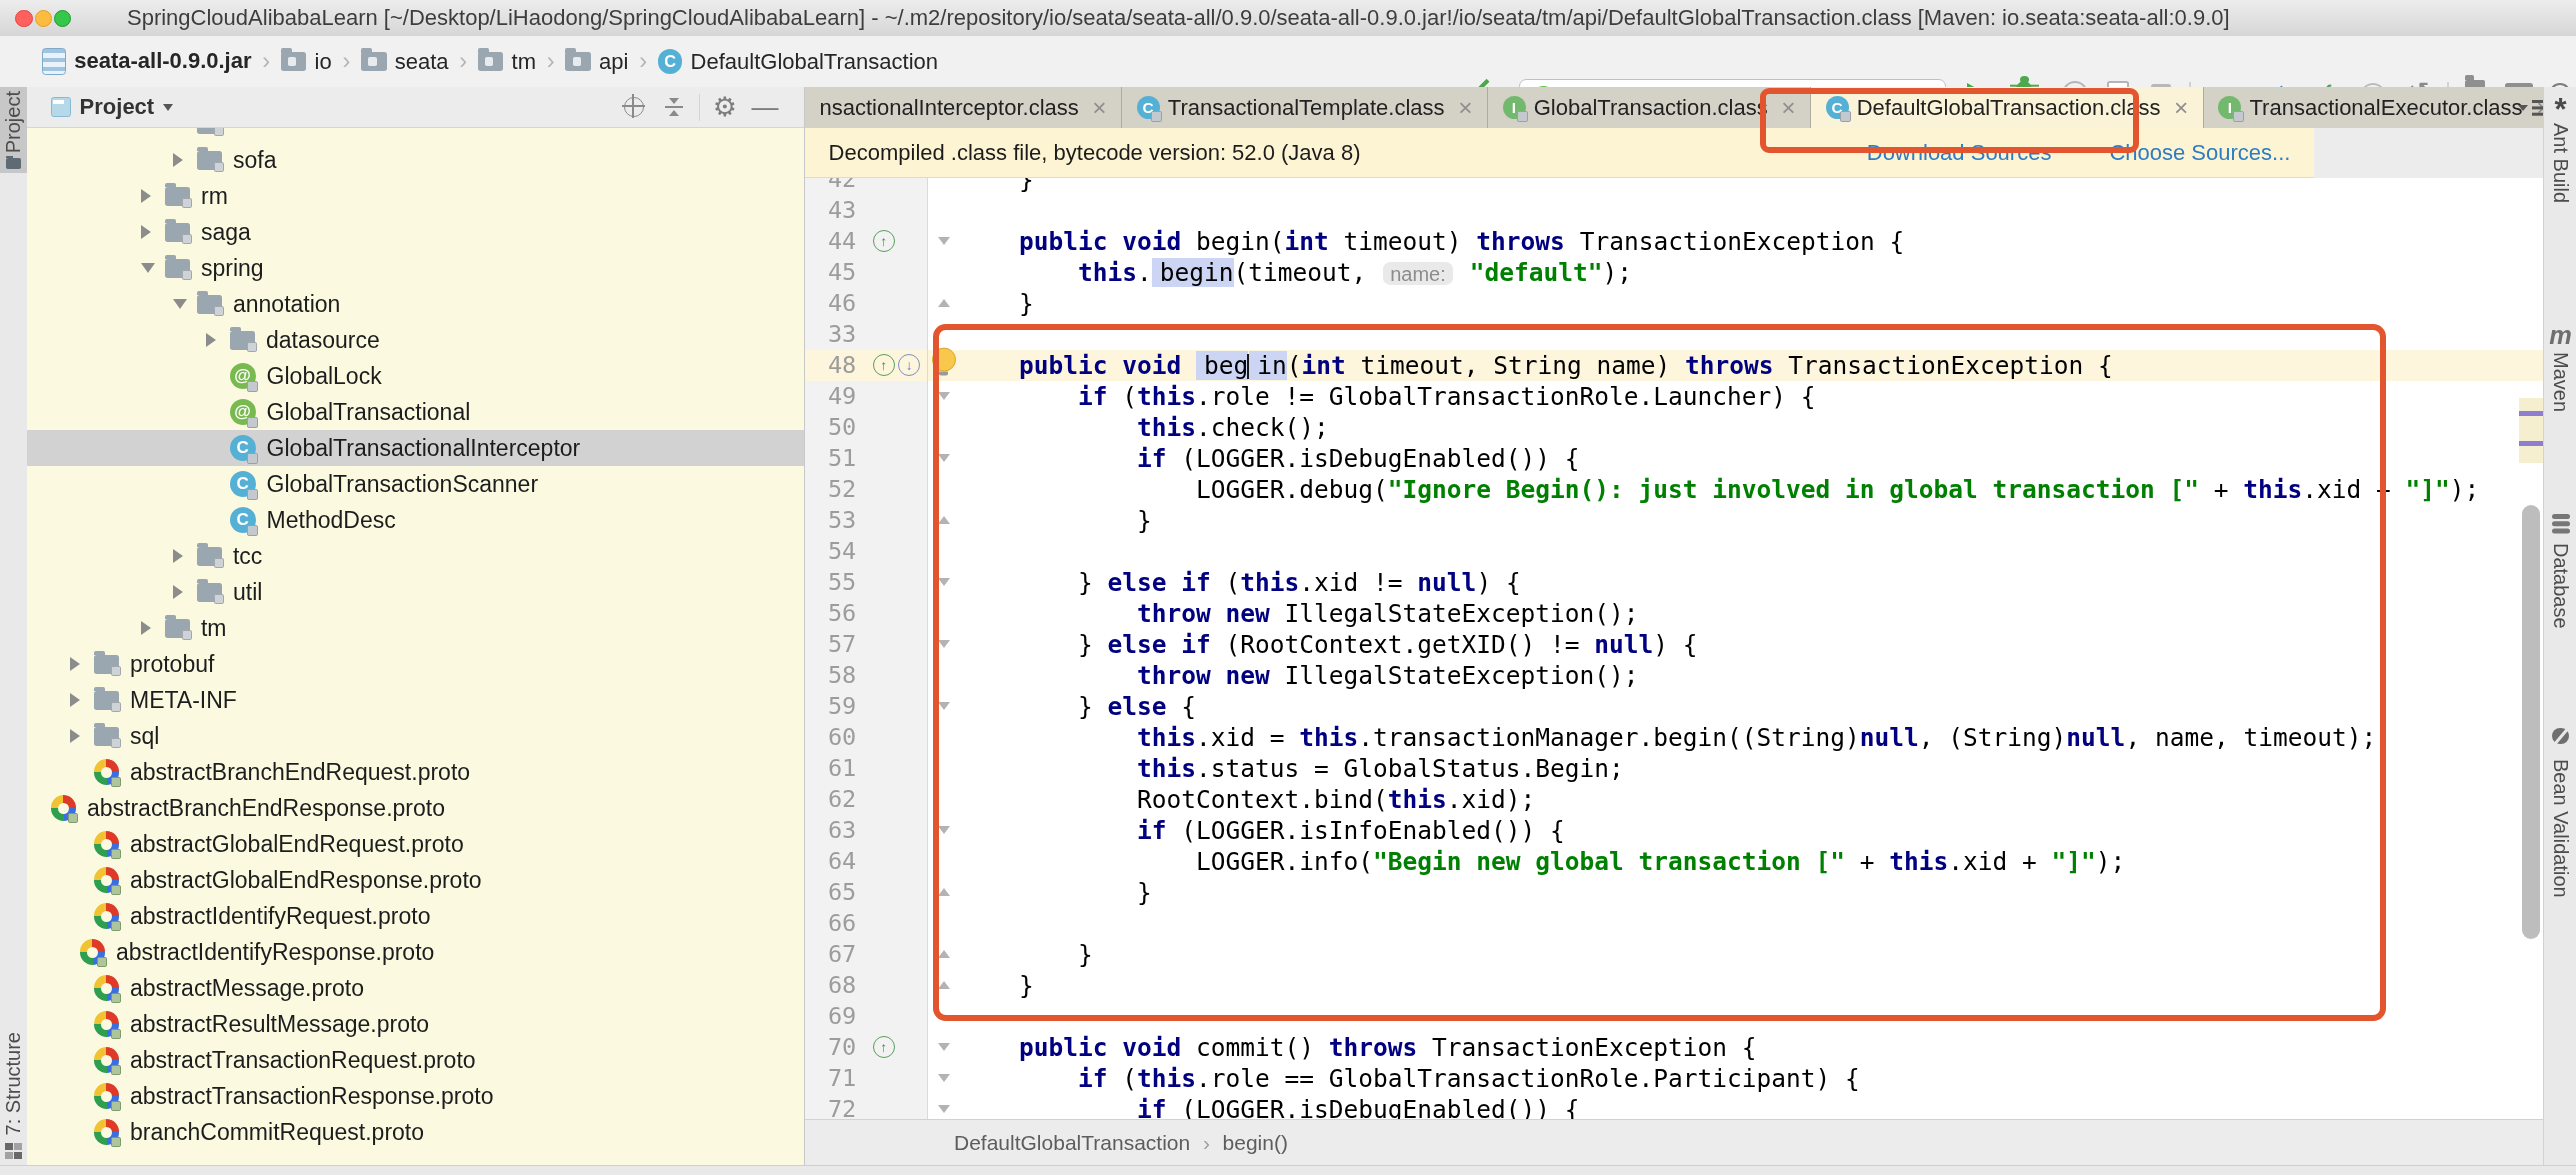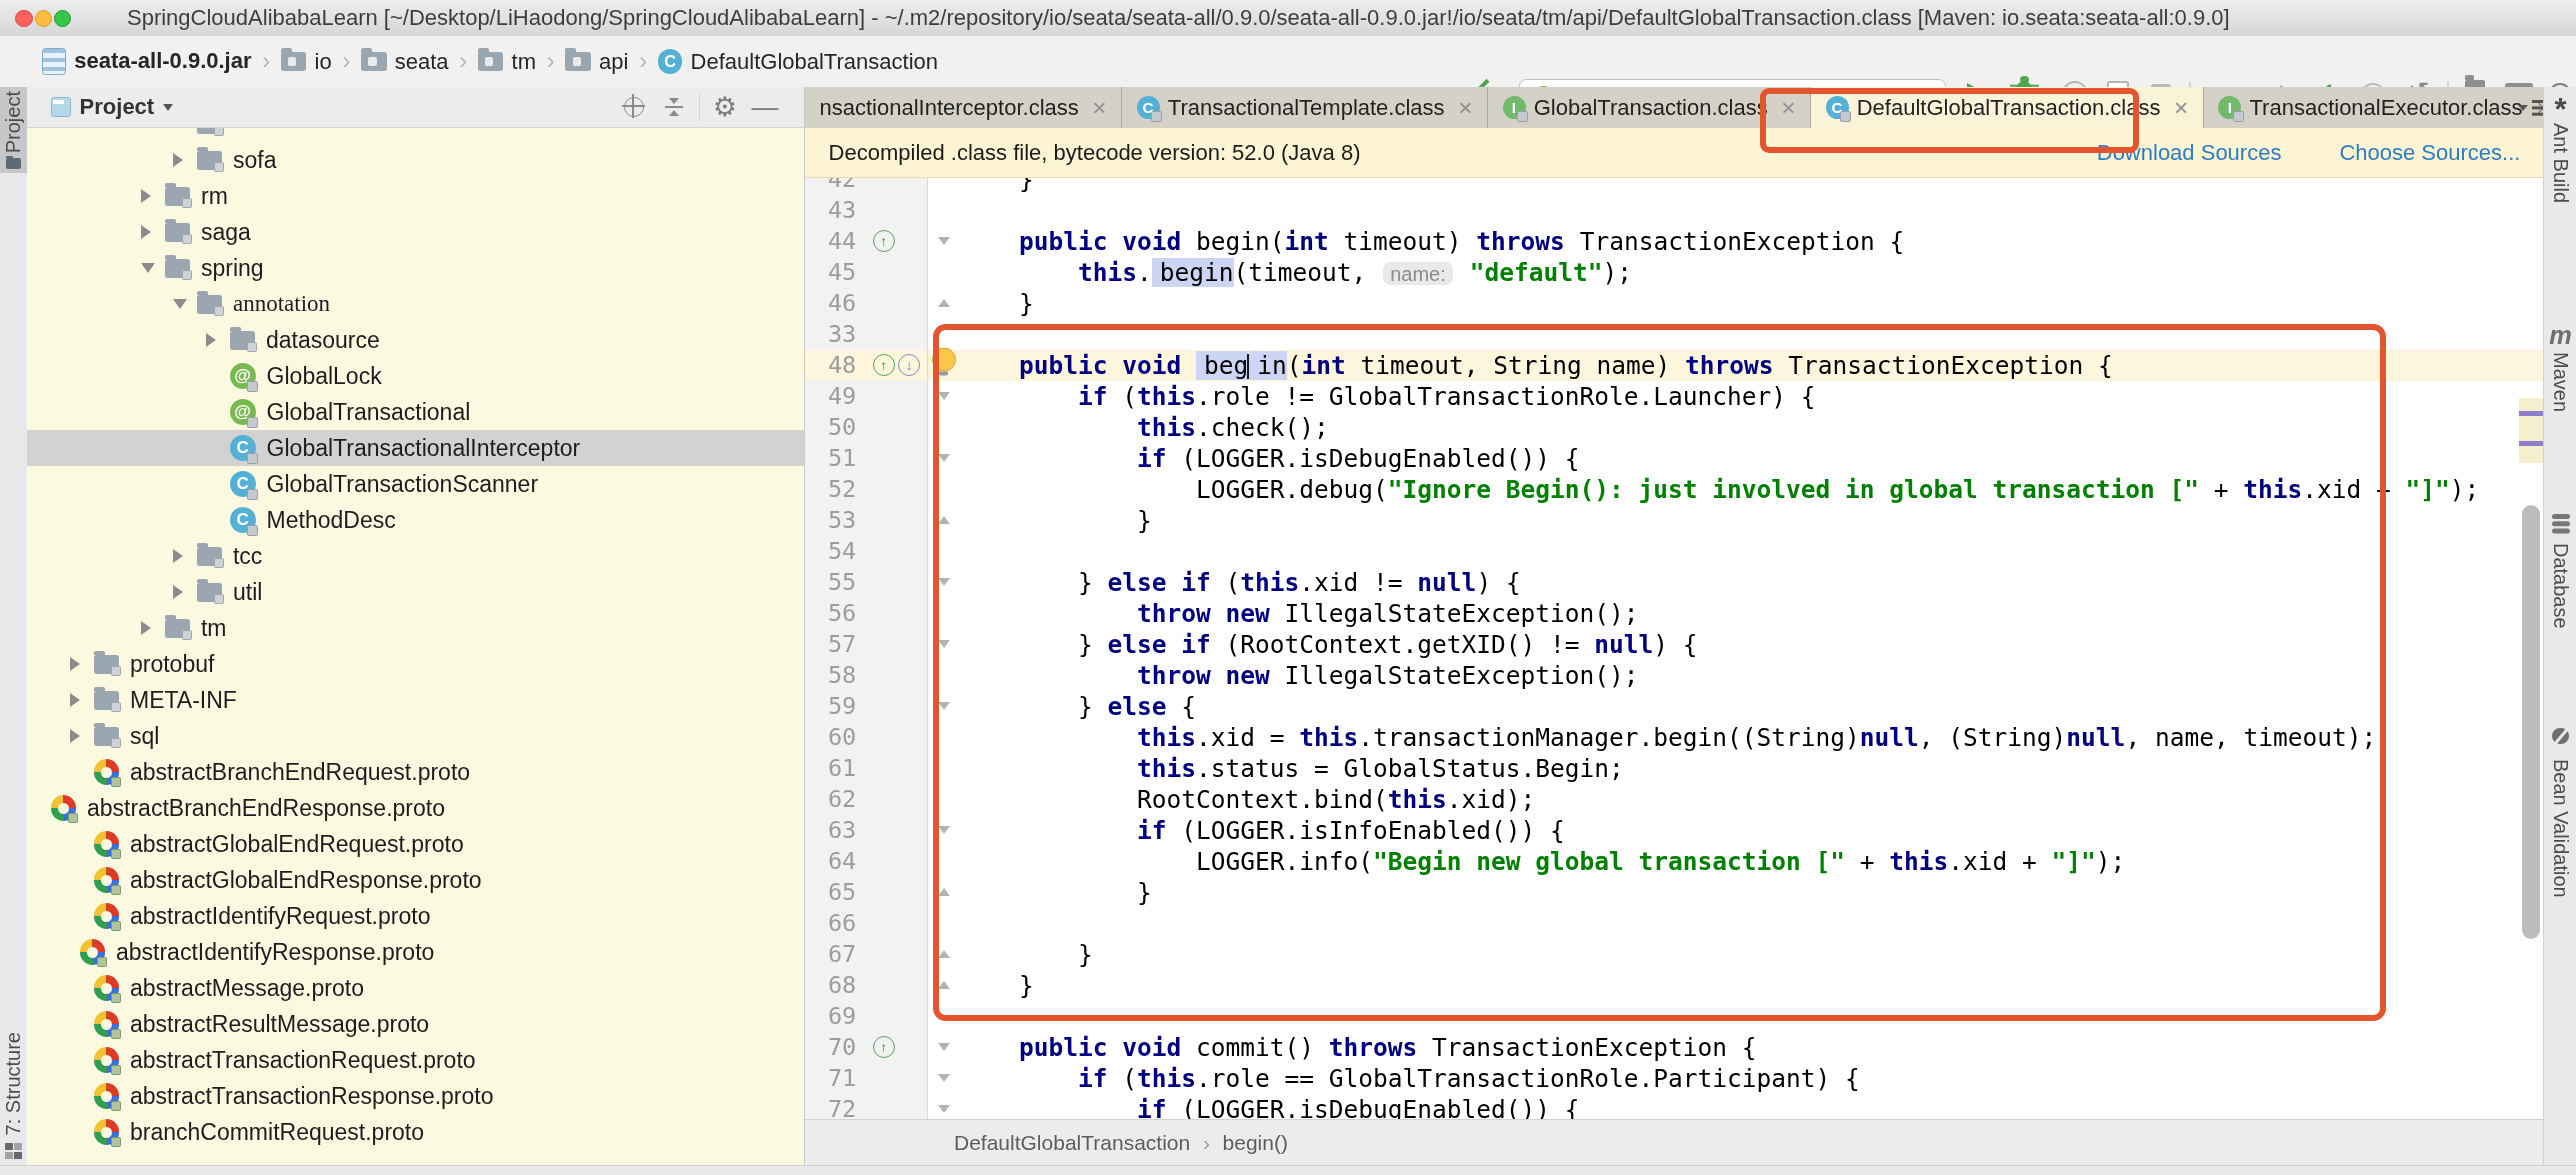--- a/index.html
+++ b/index.html
@@ -110,21 +110,21 @@
   .tab{display:flex;align-items:center;gap:8.2px;padding:0 14.5px;background:#d4d1c6;border-right:0.9px solid #aeaba1;font-size:22px;color:#222;white-space:nowrap;}
   .tab.active{background:#faf3d7;}
   .tab .fico{width:23px;height:23px;font-size:15.4px;}
   .tab-close{color:#8f8f8f;font-size:24.5px;margin-left:5.4px;line-height:23px;}
   #tab-overflow{right:1.8px;top:87px;height:41px;display:flex;align-items:center;gap:4.5px;padding:0 5.4px;}
   #tab-overflow .dd-arrow{border-left-width:5.4px;border-right-width:5.4px;border-top-width:6.4px;border-top-color:#555;}
   .burger{width:20px;height:2.7px;background:#555;box-shadow:0 6.4px 0 #555,0 12.7px 0 #555;margin-bottom:12.7px;}
   #tab-overflow .cnt{font-size:22px;color:#333;}
 
   
-  #notifbar{left:805px;top:128px;width:1739px;height:50px;background:#fcf4d2;border-bottom:0.9px solid #e4dcba;display:flex;align-items:center;box-sizing:border-box;padding:0 23.6px;font-size:22px;color:#1c1c1c;}
+  #notifbar{left:805px;top:128px;width:1509px;height:50px;background:#fcf4d2;border-bottom:0.9px solid #e4dcba;display:flex;align-items:center;box-sizing:border-box;padding:0 23.6px;font-size:22px;color:#1c1c1c;}
   #notif-spacer{flex:1;}
   .notif-link{color:#2e7cc3;margin-left:58px;white-space:nowrap;text-align:right;}
 
   
   #editor{left:805px;top:178px;width:1739px;height:941px;background:#fff;overflow:hidden;}
   #code-scroll{margin-top:-14.5px;}
   .cl{height:31px;display:flex;align-items:stretch;font-family:"DejaVu Sans Mono",monospace;font-size:24.5px;line-height:31px;white-space:pre;}
   .c-num{flex:0 0 64px;text-align:right;padding-right:12.7px;color:#9c9c9c;background:#f2f2f2;box-sizing:border-box;font-size:23.6px;}
   .c-mks{flex:0 0 58px;background:#f2f2f2;display:flex;align-items:center;gap:3.6px;padding-left:3.6px;box-sizing:border-box;}
   .c-fold{flex:0 0 33px;border-left:1.8px solid #dadada;display:flex;align-items:center;justify-content:center;box-sizing:border-box;position:relative;}
@@ -308,21 +308,21 @@
       <div class="trow" style="padding-left: 114px;">
         <span class="arrow right"></span>
         <span class="tico folder"></span>
         <span class="tlabel">saga</span>
       </div>
       <div class="trow" style="padding-left: 114px;">
         <span class="arrow down"></span>
         <span class="tico folder"></span>
         <span class="tlabel">spring</span>
       </div>
-      <div class="trow" style="padding-left: 146px; font-family: Liberation Serif, serif;">
+      <div class="trow" style="padding-left: 146px;">
         <span class="arrow down"></span>
         <span class="tico folder"></span>
         <span class="tlabel">annotation</span>
       </div>
       <div class="trow" style="padding-left: 179px;">
         <span class="arrow right"></span>
         <span class="tico folder"></span>
         <span class="tlabel">datasource</span>
       </div>
       <div class="trow" style="padding-left: 179px;">

